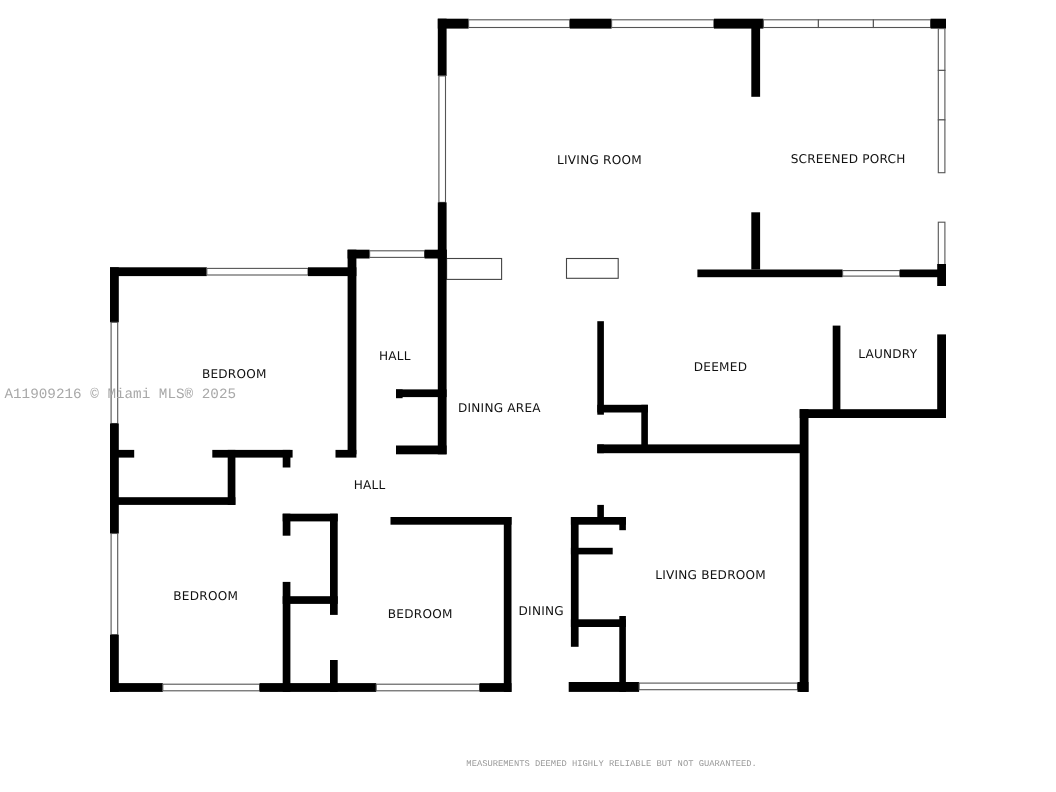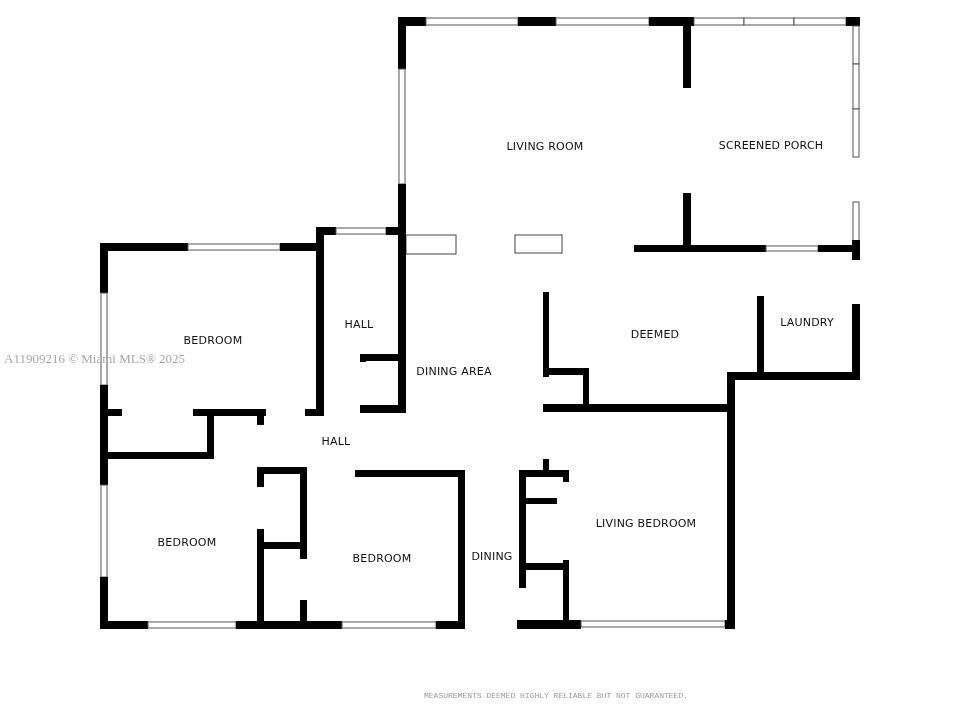--- a/index.html
+++ b/index.html
@@ -2,21 +2,21 @@
 <html><head>
 <meta charset="utf-8">
 <style>
   html, body { margin: 0; padding: 0; background: #ffffff; }
   body { width: 960px; height: 720px; position: relative; overflow: hidden; font-family: "Liberation Sans", sans-serif; }
   svg { position: absolute; left: 0; top: 0; }
   .wall { fill: #000000; }
   .win { fill: #ffffff; stroke: #555555; stroke-width: 1; }
   .fixture { fill: #ffffff; stroke: #444444; stroke-width: 1; }
   .label { position: absolute; font-family: "DejaVu Sans", sans-serif; font-size: 11px; color: #111111; letter-spacing: 0.2px; white-space: nowrap; transform: translate(-50%, -50%); }
-  .watermark { position: absolute; left: 4px; top: 351px; font-family: Liberation Serif, serif; font-size: 13px; color: #a8a8a8; white-space: nowrap; }
+  .watermark { position: absolute; left: 4px; top: 351px; font-family: Liberation Mono, monospace; font-size: 13px; color: #a8a8a8; white-space: nowrap; }
   .disclaimer { position: absolute; left: 556px; top: 695px; transform: translate(-50%, -50%); font-family: Liberation Mono, monospace; font-size: 8px; color: #9a9a9a; white-space: nowrap; }
 </style>
 </head>
 <body>
 
 <svg width="960" height="720" viewBox="0 0 960 720">
 
   <rect class="wall" x="398" y="17" width="28" height="9"></rect>
   <rect class="win" x="426" y="18" width="92" height="7"></rect>
   <rect class="wall" x="518" y="17" width="38" height="9"></rect>

